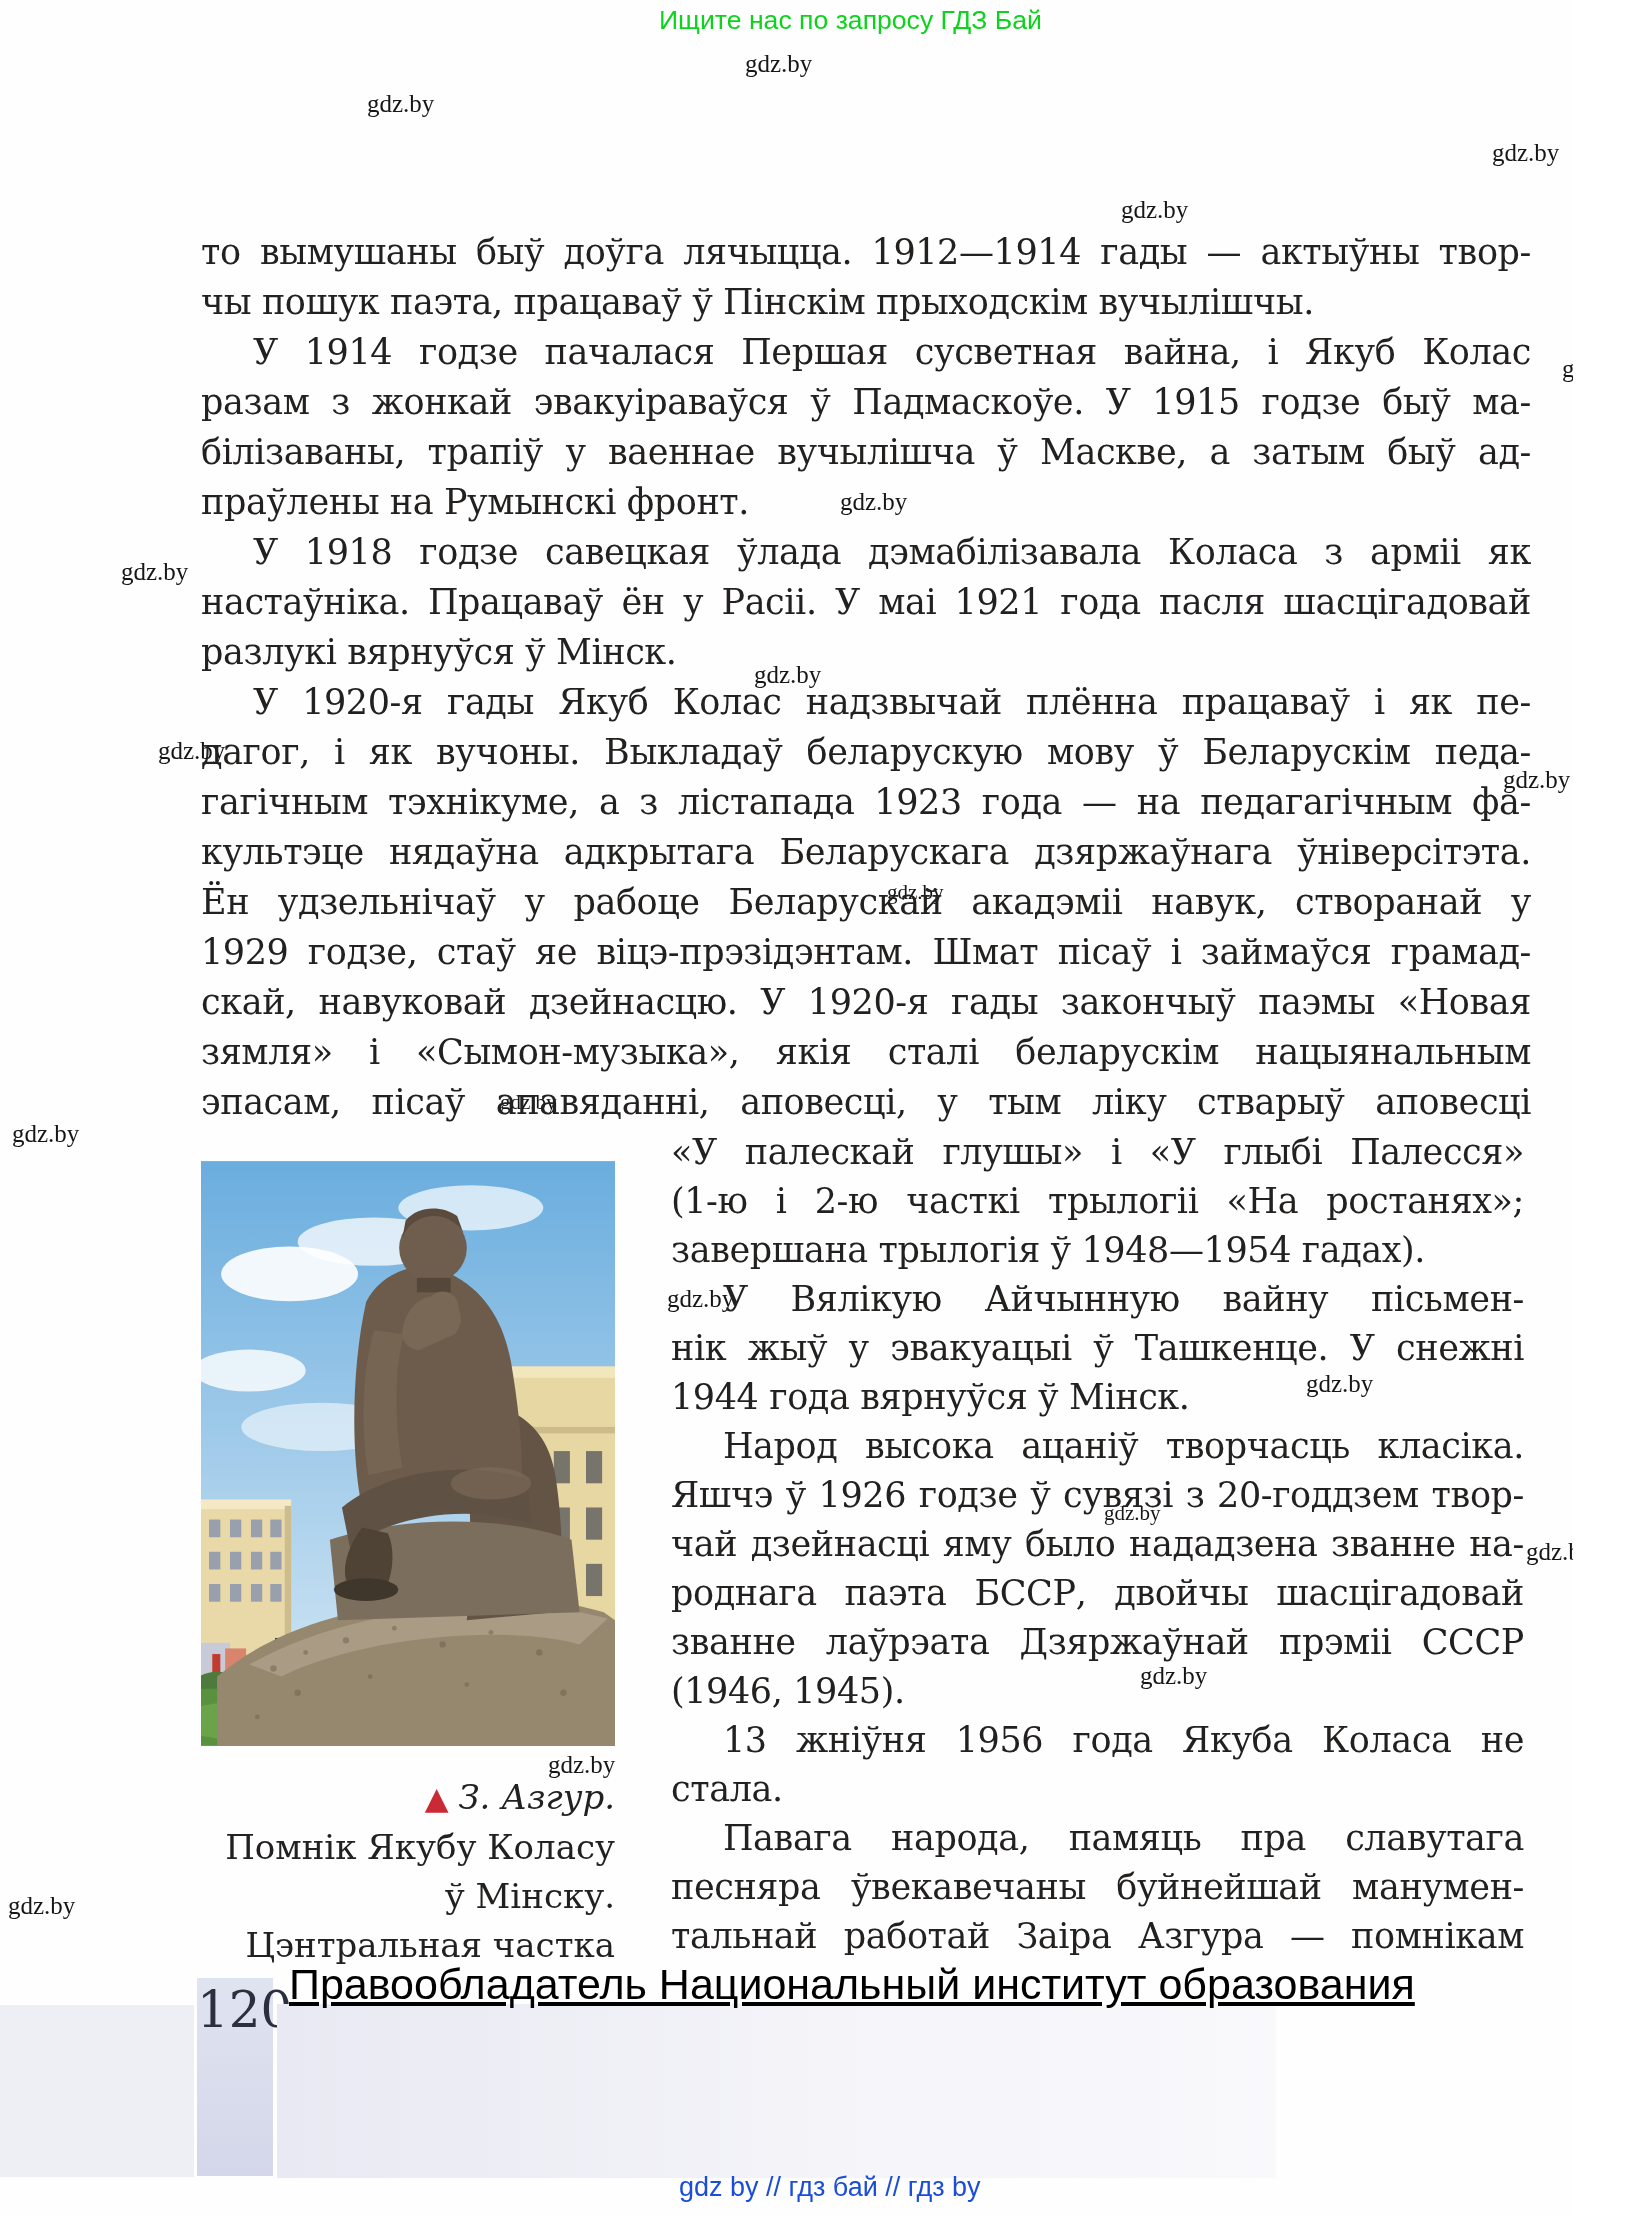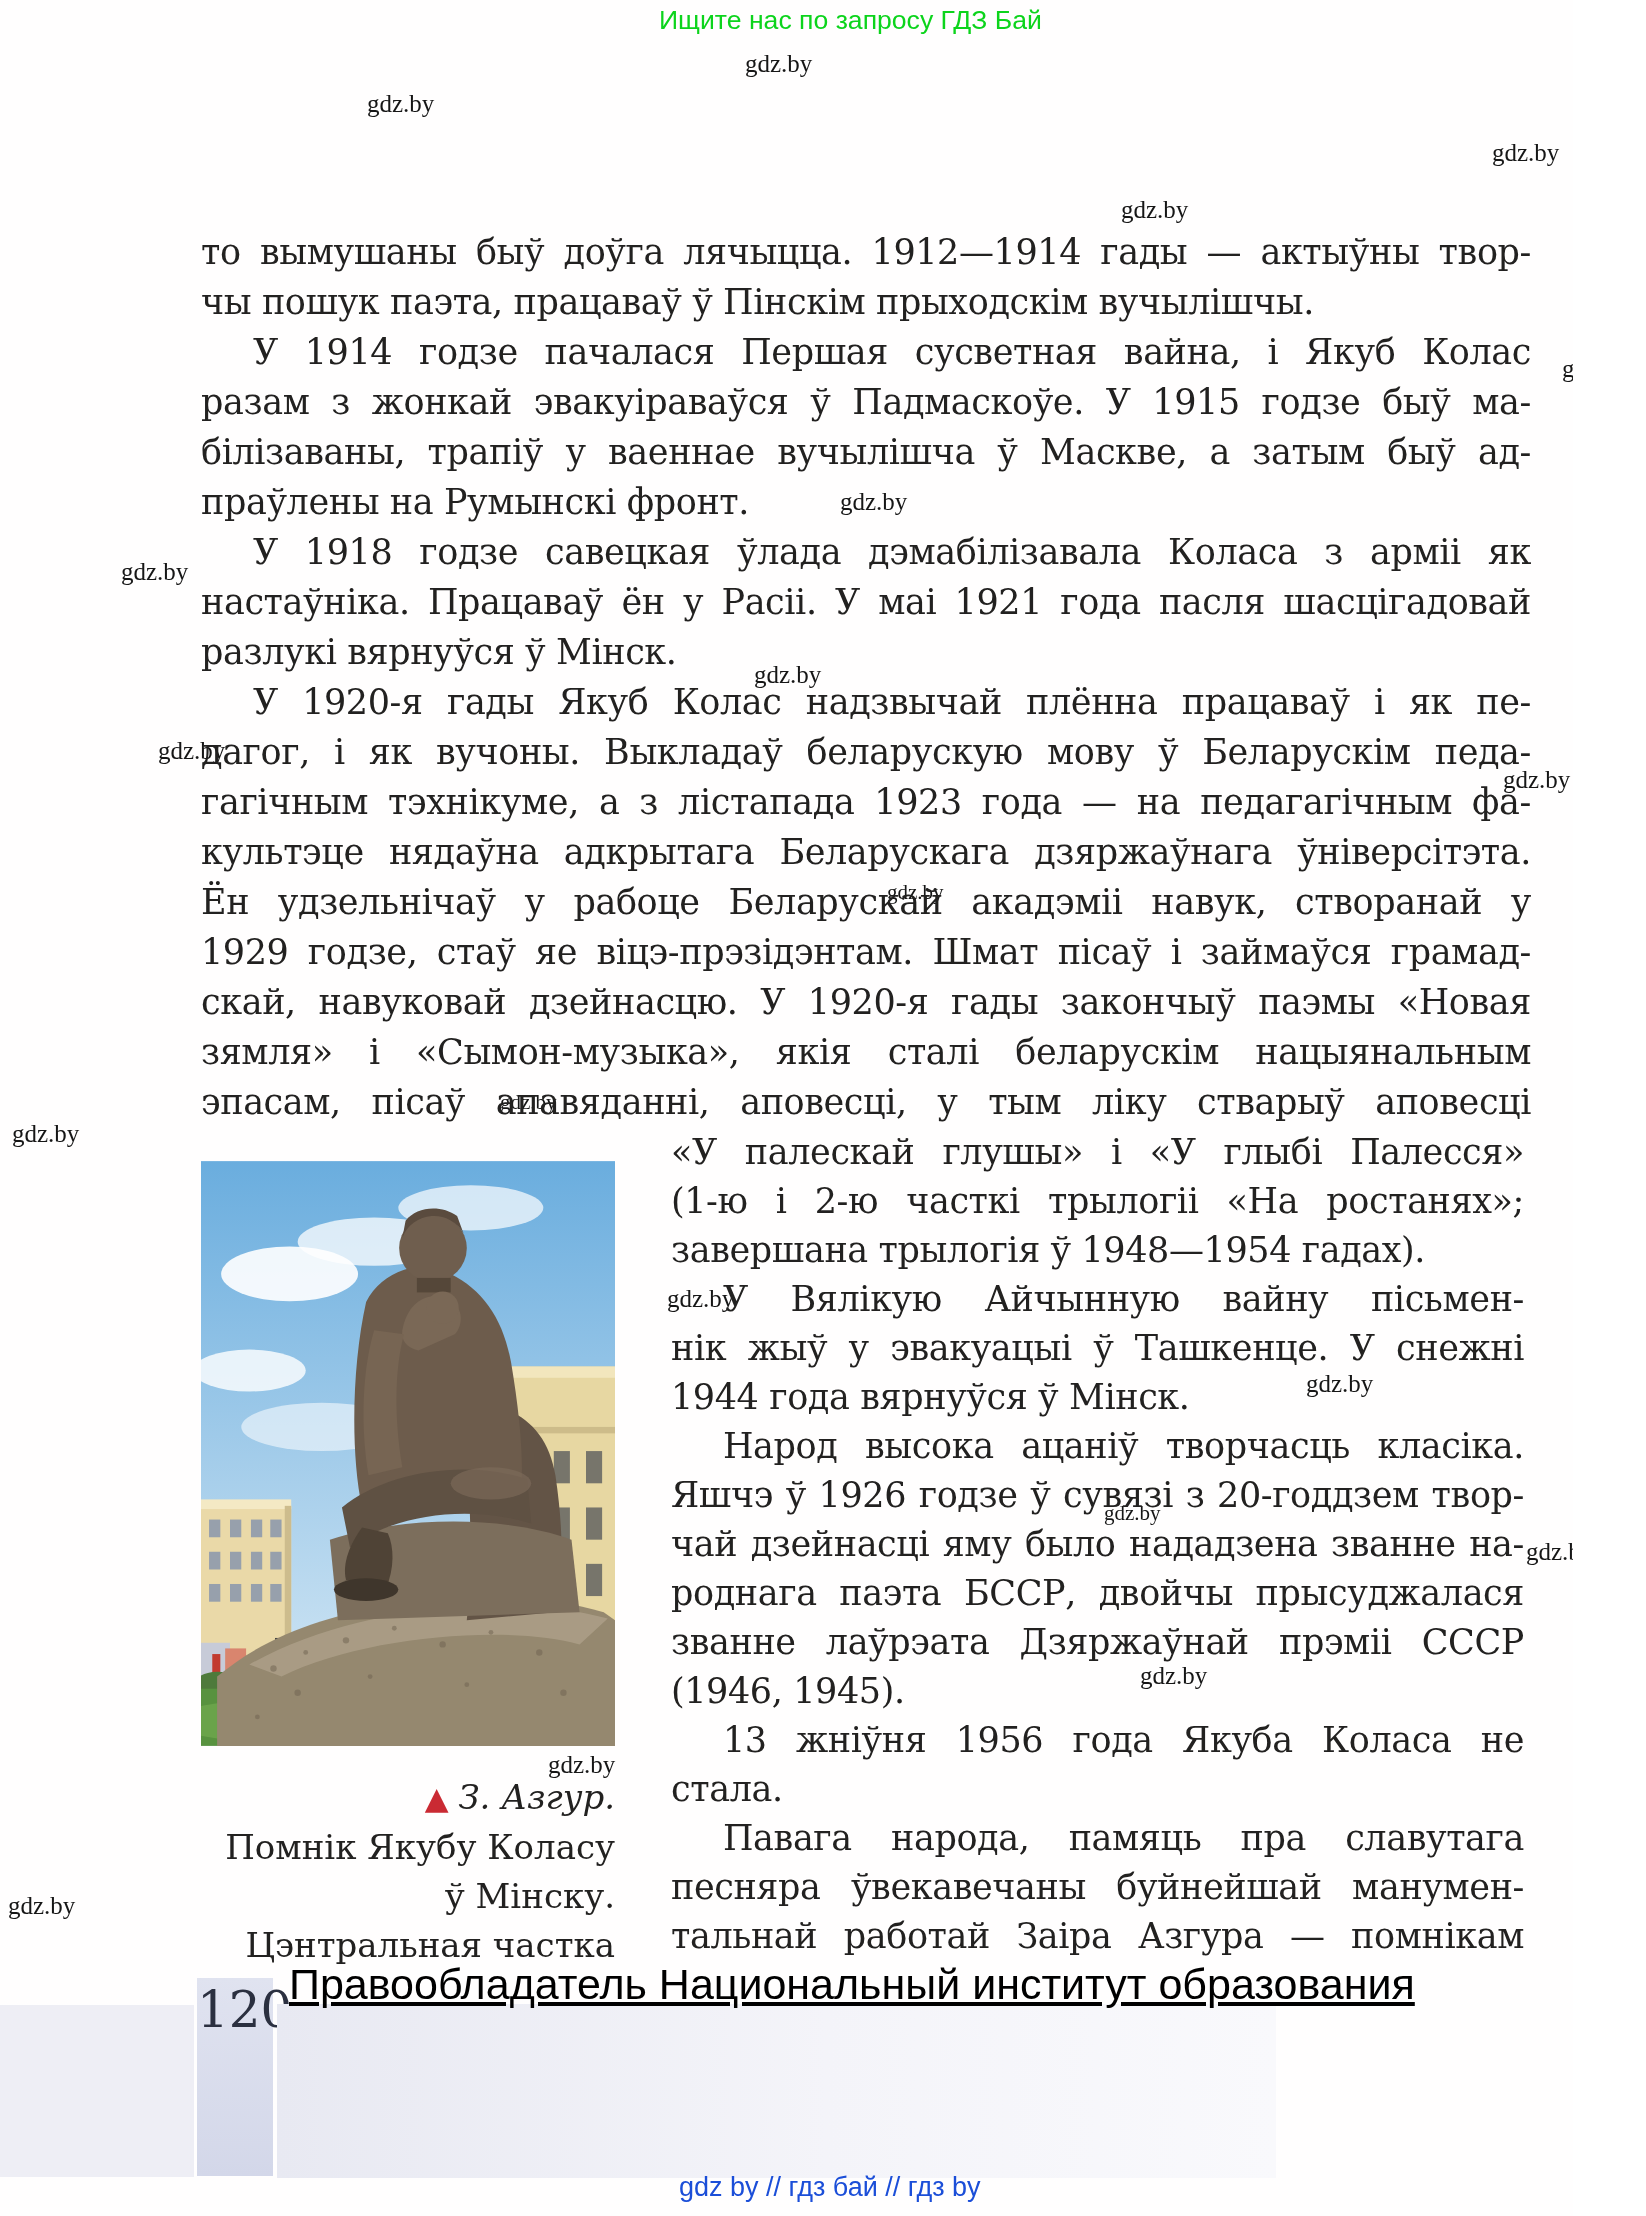--- a/index.html
+++ b/index.html
@@ -195,21 +195,21 @@
   <div id="right-col" class="col">
       <div class="tl fill">«У палескай глушы» і «У глыбі Палесся»</div>
       <div class="tl fill">(1-ю і 2-ю часткі трылогіі <b>«На ростанях»</b>;</div>
       <div class="tl">завершана трылогія ў 1948—1954 гадах).</div>
       <div class="tl fill"><span class="ind"></span>У Вялікую Айчынную вайну пісьмен-</div>
       <div class="tl fill">нік жыў у эвакуацыі ў Ташкенце. У снежні</div>
       <div class="tl">1944 года вярнуўся ў Мінск.</div>
       <div class="tl fill"><span class="ind"></span>Народ высока ацаніў творчасць класіка.</div>
       <div class="tl fill">Яшчэ ў 1926 годзе ў сувязі з 20-годдзем твор-</div>
       <div class="tl fill">чай дзейнасці яму было нададзена званне на-</div>
-      <div class="tl fill">роднага паэта БССР, двойчы прысуджалася</div>
+      <div class="tl fill">роднага паэта БССР, двойчы шасцігадовай</div>
       <div class="tl fill">званне лаўрэата Дзяржаўнай прэміі СССР</div>
       <div class="tl">(1946, 1945).</div>
       <div class="tl fill"><span class="ind"></span>13 жніўня 1956 года Якуба Коласа не</div>
       <div class="tl">стала.</div>
       <div class="tl fill"><span class="ind"></span>Павага народа, памяць пра славутага</div>
       <div class="tl fill">песняра ўвекавечаны буйнейшай манумен-</div>
       <div class="tl fill">тальнай работай Заіра Азгура — помнікам</div>
     </div>
 
   <div id="caption" class="caption">

